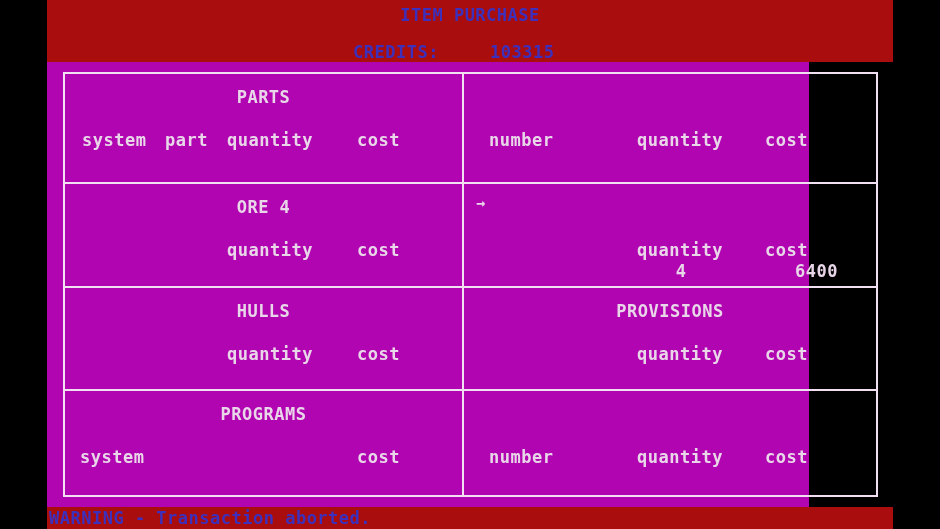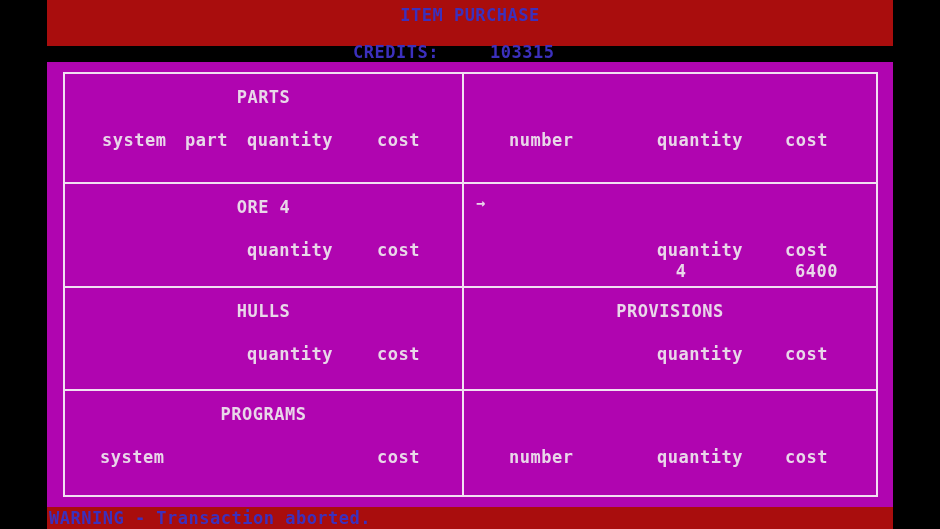--- a/index.html
+++ b/index.html
@@ -15,52 +15,52 @@
   body{
     position:relative;
     background:var(--background);
     font-family:"DejaVu Sans Mono","Liberation Mono",monospace;
     font-weight:bold;
     font-size:17px;
     letter-spacing:0.5px;
     color:var(--text);
   }
   .banner-top{
-    position:absolute;left:47px;top:0;width:846px;height:46px;
+    position:absolute;left:47px;top:0;width:846px;height:62px;
     background:var(--banner);
     padding-left:11px;
   }
   .screen-title{
     position:absolute;top:5px;left:0;width:100%;
     text-align:center;color:var(--accent-text);
   }
   .credits-label{
     position:absolute;top:42px;left:306px;color:var(--accent-text);
   }
   .credits-value{
     position:absolute;top:42px;left:443px;color:var(--accent-text);
   }
   .body-area{
-    position:absolute;left:47px;top:62px;width:846px;height:445px;
+    position:absolute;left:47px;top:62px;width:762px;height:445px;
     background:var(--body);
   }
   .grid{
     position:absolute;left:16px;top:10px;width:815px;height:425px;
     border:2px solid var(--line);
     display:grid;
     grid-template-columns:399px 1fr;
     grid-template-rows:110px 1fr 1fr 1fr;
   }
   .cell{position:relative;}
   .cell.col-left{border-right:2px solid var(--line);}
   .cell.row-mid{border-bottom:2px solid var(--line);}
   .panel-title{
     position:absolute;top:13px;left:0;width:100%;text-align:center;
   }
-  .col-label{position:absolute;top:56px;white-space:nowrap;margin-left:20px;}
+  .col-label{position:absolute;top:56px;white-space:nowrap;}
   .val{position:absolute;top:77px;white-space:nowrap;}
   
   .l-system{left:17px;}
   .l-part{left:100px;}
   .l-quantity{left:162px;}
   .l-cost{left:292px;}
   .l-program{left:15px;}
   
   .r-number{left:25px;}
   .r-quantity{left:173px;}

